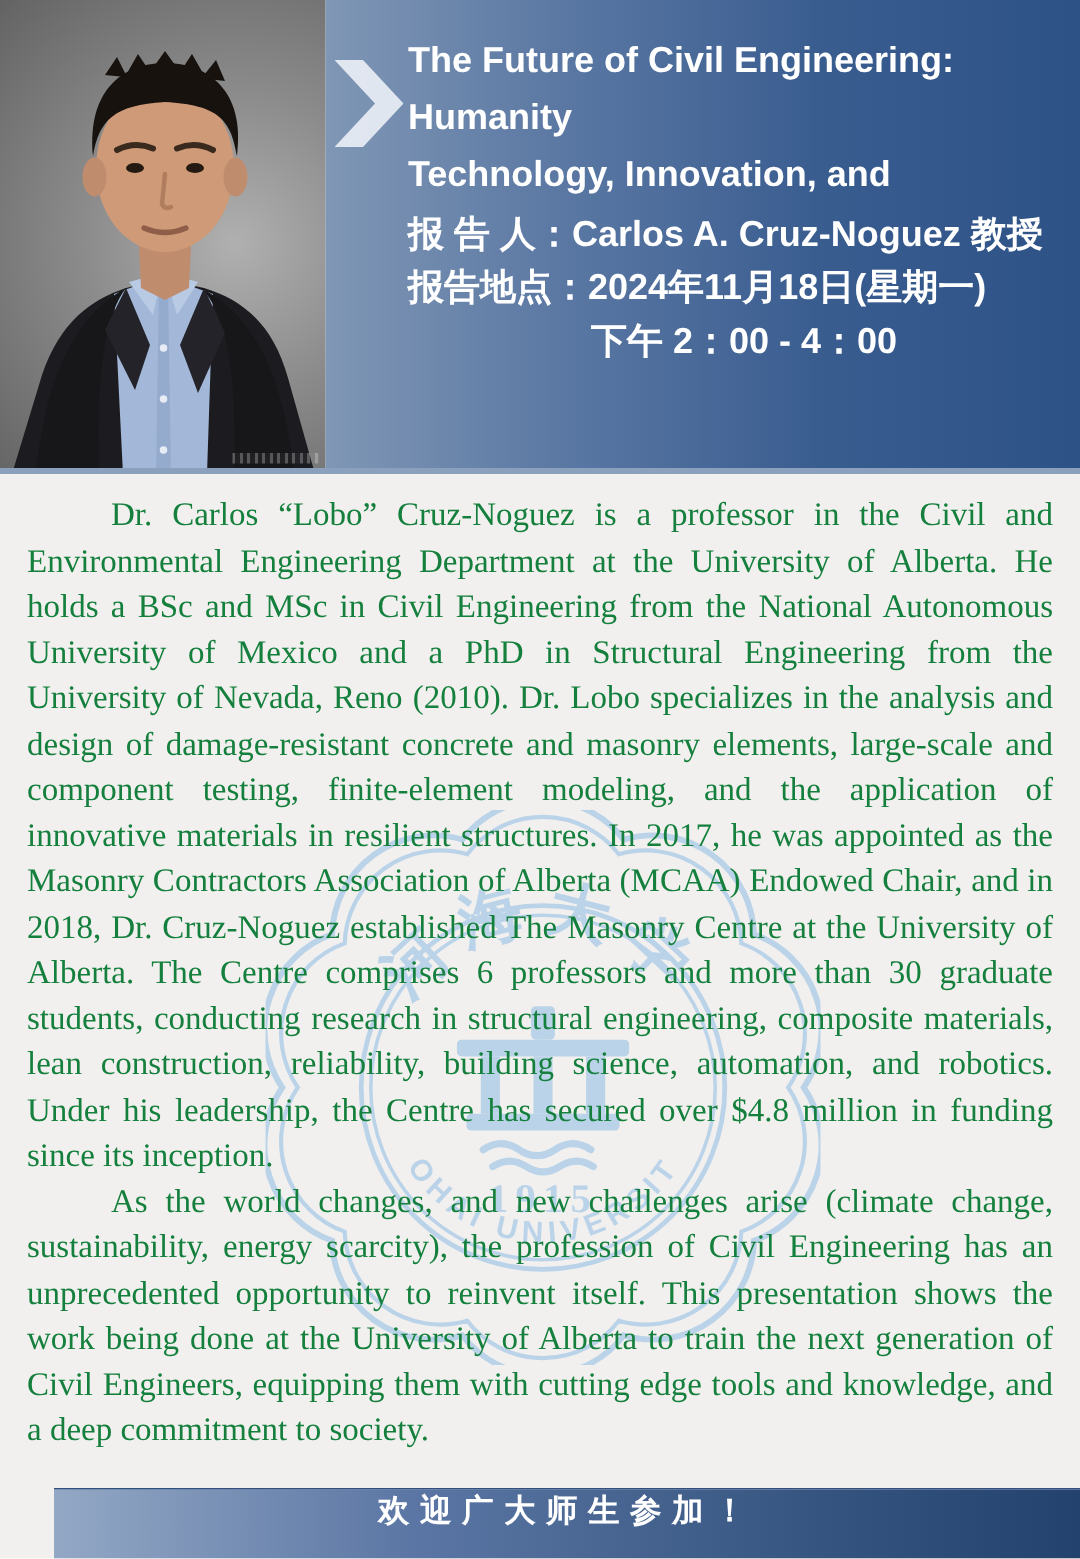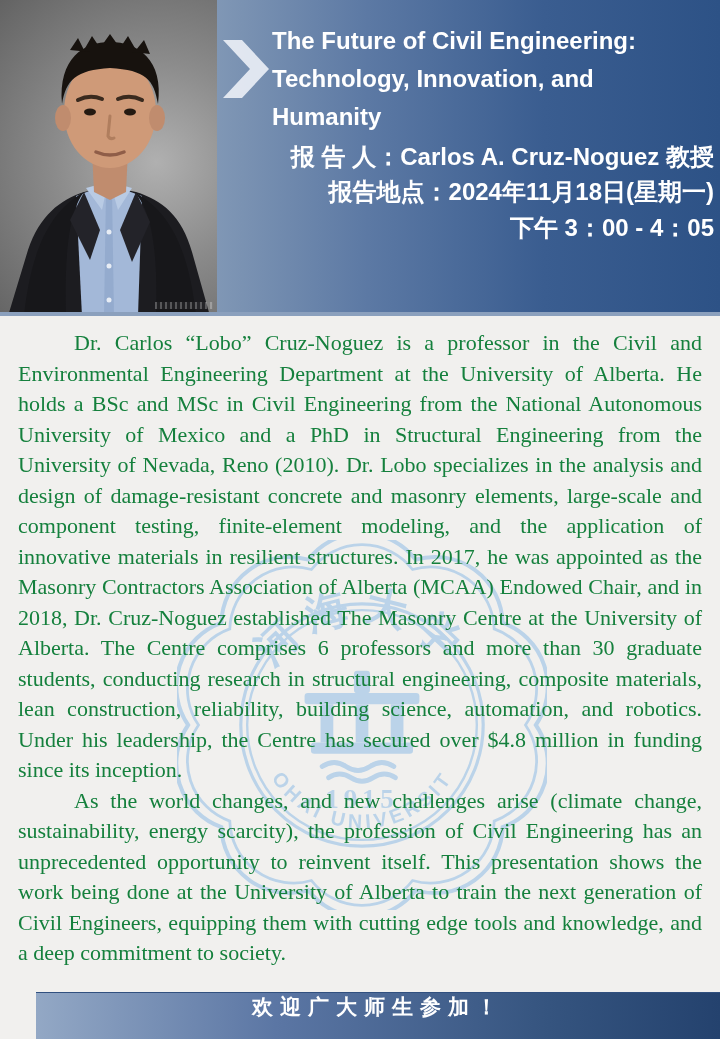--- a/index.html
+++ b/index.html
@@ -56,21 +56,20 @@
     line-height: 38px;
     font-weight: bold;
     white-space: nowrap;
   }
   .info-block { margin-top: 3px; }
   .info-line {
     font-size: 24px;
     line-height: 35.4px;
     font-weight: bold;
     white-space: nowrap;
-    text-align: right;
   }
   .info-line.indent { padding-left: 122px; }
 
   
   .body-section {
     position: relative;
     height: 676px;
     padding: 12px 18px 0 18px;
     overflow: hidden;
   }
@@ -162,27 +161,27 @@
       </svg>
       <div class="photo-watermark"></div>
     </div>
 
     <div class="header-panel">
       <svg class="chevron" viewBox="0 0 46 58">
         <polygon points="0,0 19,0 46,29 19,58 0,58 27,29" fill="#e9eef5" opacity="0.92"></polygon>
       </svg>
       <div>
         <div class="title-line">The Future of Civil Engineering:</div>
+        <div class="title-line">Humanity</div>
         <div class="title-line">Technology, Innovation, and</div>
-        <div class="title-line">Humanity</div>
       </div>
       <div class="info-block">
         <div class="info-line">报 告 人：Carlos A. Cruz-Noguez 教授</div>
         <div class="info-line">报告地点：2024年11月18日(星期一)</div>
-        <div class="info-line indent">下午 3：00 - 4：05</div>
+        <div class="info-line indent">下午 2：00 - 4：00</div>
       </div>
     </div>
   </div>
 
   <div class="body-section">
 
     <svg class="seal-watermark" viewBox="-232 -232 464 464">
       <g fill="none" stroke="#aecde8" stroke-width="5">
 
         <path d="M 218 0

